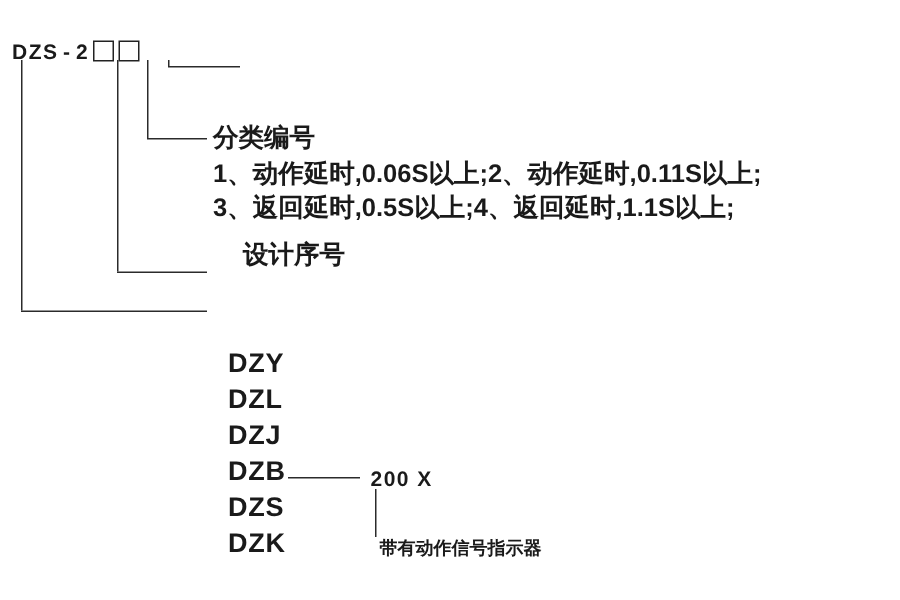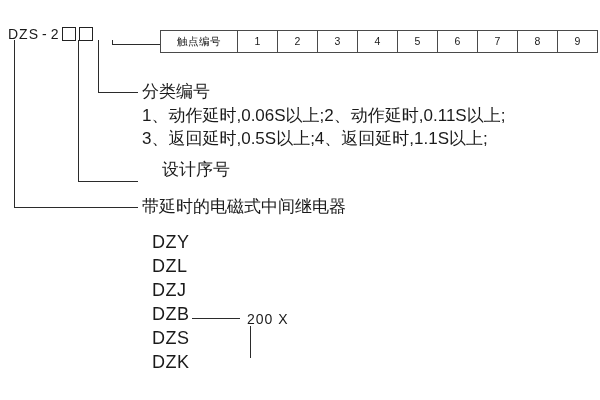--- a/index.html
+++ b/index.html
@@ -13,20 +13,21 @@
     font-family: "Liberation Sans", sans-serif;
     color: #1a1a1a;
     position: relative;
     overflow: hidden;
   }
   .sheet {
     position: absolute;
     left: 0; top: 0;
     width: 600px;
     height: 304px;
+    font-weight: bold;
   }
 
   
   .model-code {
     position: absolute;
     left: 8px;
     top: 26px;
     font-size: 14px;
     letter-spacing: 1px;
     display: flex;
@@ -122,32 +123,20 @@
   <div class="model-code">
     <span class="txt">DZS</span>
     <span class="txt">-</span>
     <span class="txt">2</span>
     <span class="box"></span>
     <span class="box"></span>
   </div>
 
   <table class="contact-table">
     <tbody>
-        <tr>
-      <td class="rowhead">触点编号</td>
-      <td class="cell">1</td>
-      <td class="cell">2</td>
-      <td class="cell">3</td>
-      <td class="cell">4</td>
-      <td class="cell">5</td>
-      <td class="cell">6</td>
-      <td class="cell">7</td>
-      <td class="cell">8</td>
-      <td class="cell">9</td>
-    </tr>
   </tbody>
     </table>
 
   <div class="vline" style="left:112px; top:40px; height:4px;"></div>
   <div class="hline" style="left:112px; top:44px; width:48px;"></div>
 
   <div class="vline" style="left:98px; top:40px; height:52px;"></div>
   <div class="hline" style="left:98px; top:92px; width:40px;"></div>
 
   <div class="vline" style="left:78px; top:40px; height:141px;"></div>
@@ -160,26 +149,26 @@
 
   <div class="vline" style="left:250px; top:326px; height:32px;"></div>
 
   <div class="anno" style="left:142px; top:84px;">分类编号</div>
 
   <div class="anno" style="left:142px; top:108px;">1、动作延时,0.06S以上;2、动作延时,0.11S以上;</div>
   <div class="anno" style="left:142px; top:131px;">3、返回延时,0.5S以上;4、返回延时,1.1S以上;</div>
 
   <div class="anno" style="left:142px; top:162px;margin-left:20px;">设计序号</div>
 
-  <div class="anno" style="left:142px; top:199px;">带延时的电磁式中间继电器</div>
 
   <div class="family">
     <div>DZY</div>
     <div>DZL</div>
     <div>DZJ</div>
     <div>DZB</div>
     <div>DZS</div>
     <div>DZK</div>
   </div>
 
   <div class="series-num">200  X</div>
+  <div class="indicator-note">带有动作信号指示器</div>
 
 </div>
 
 </body></html>

